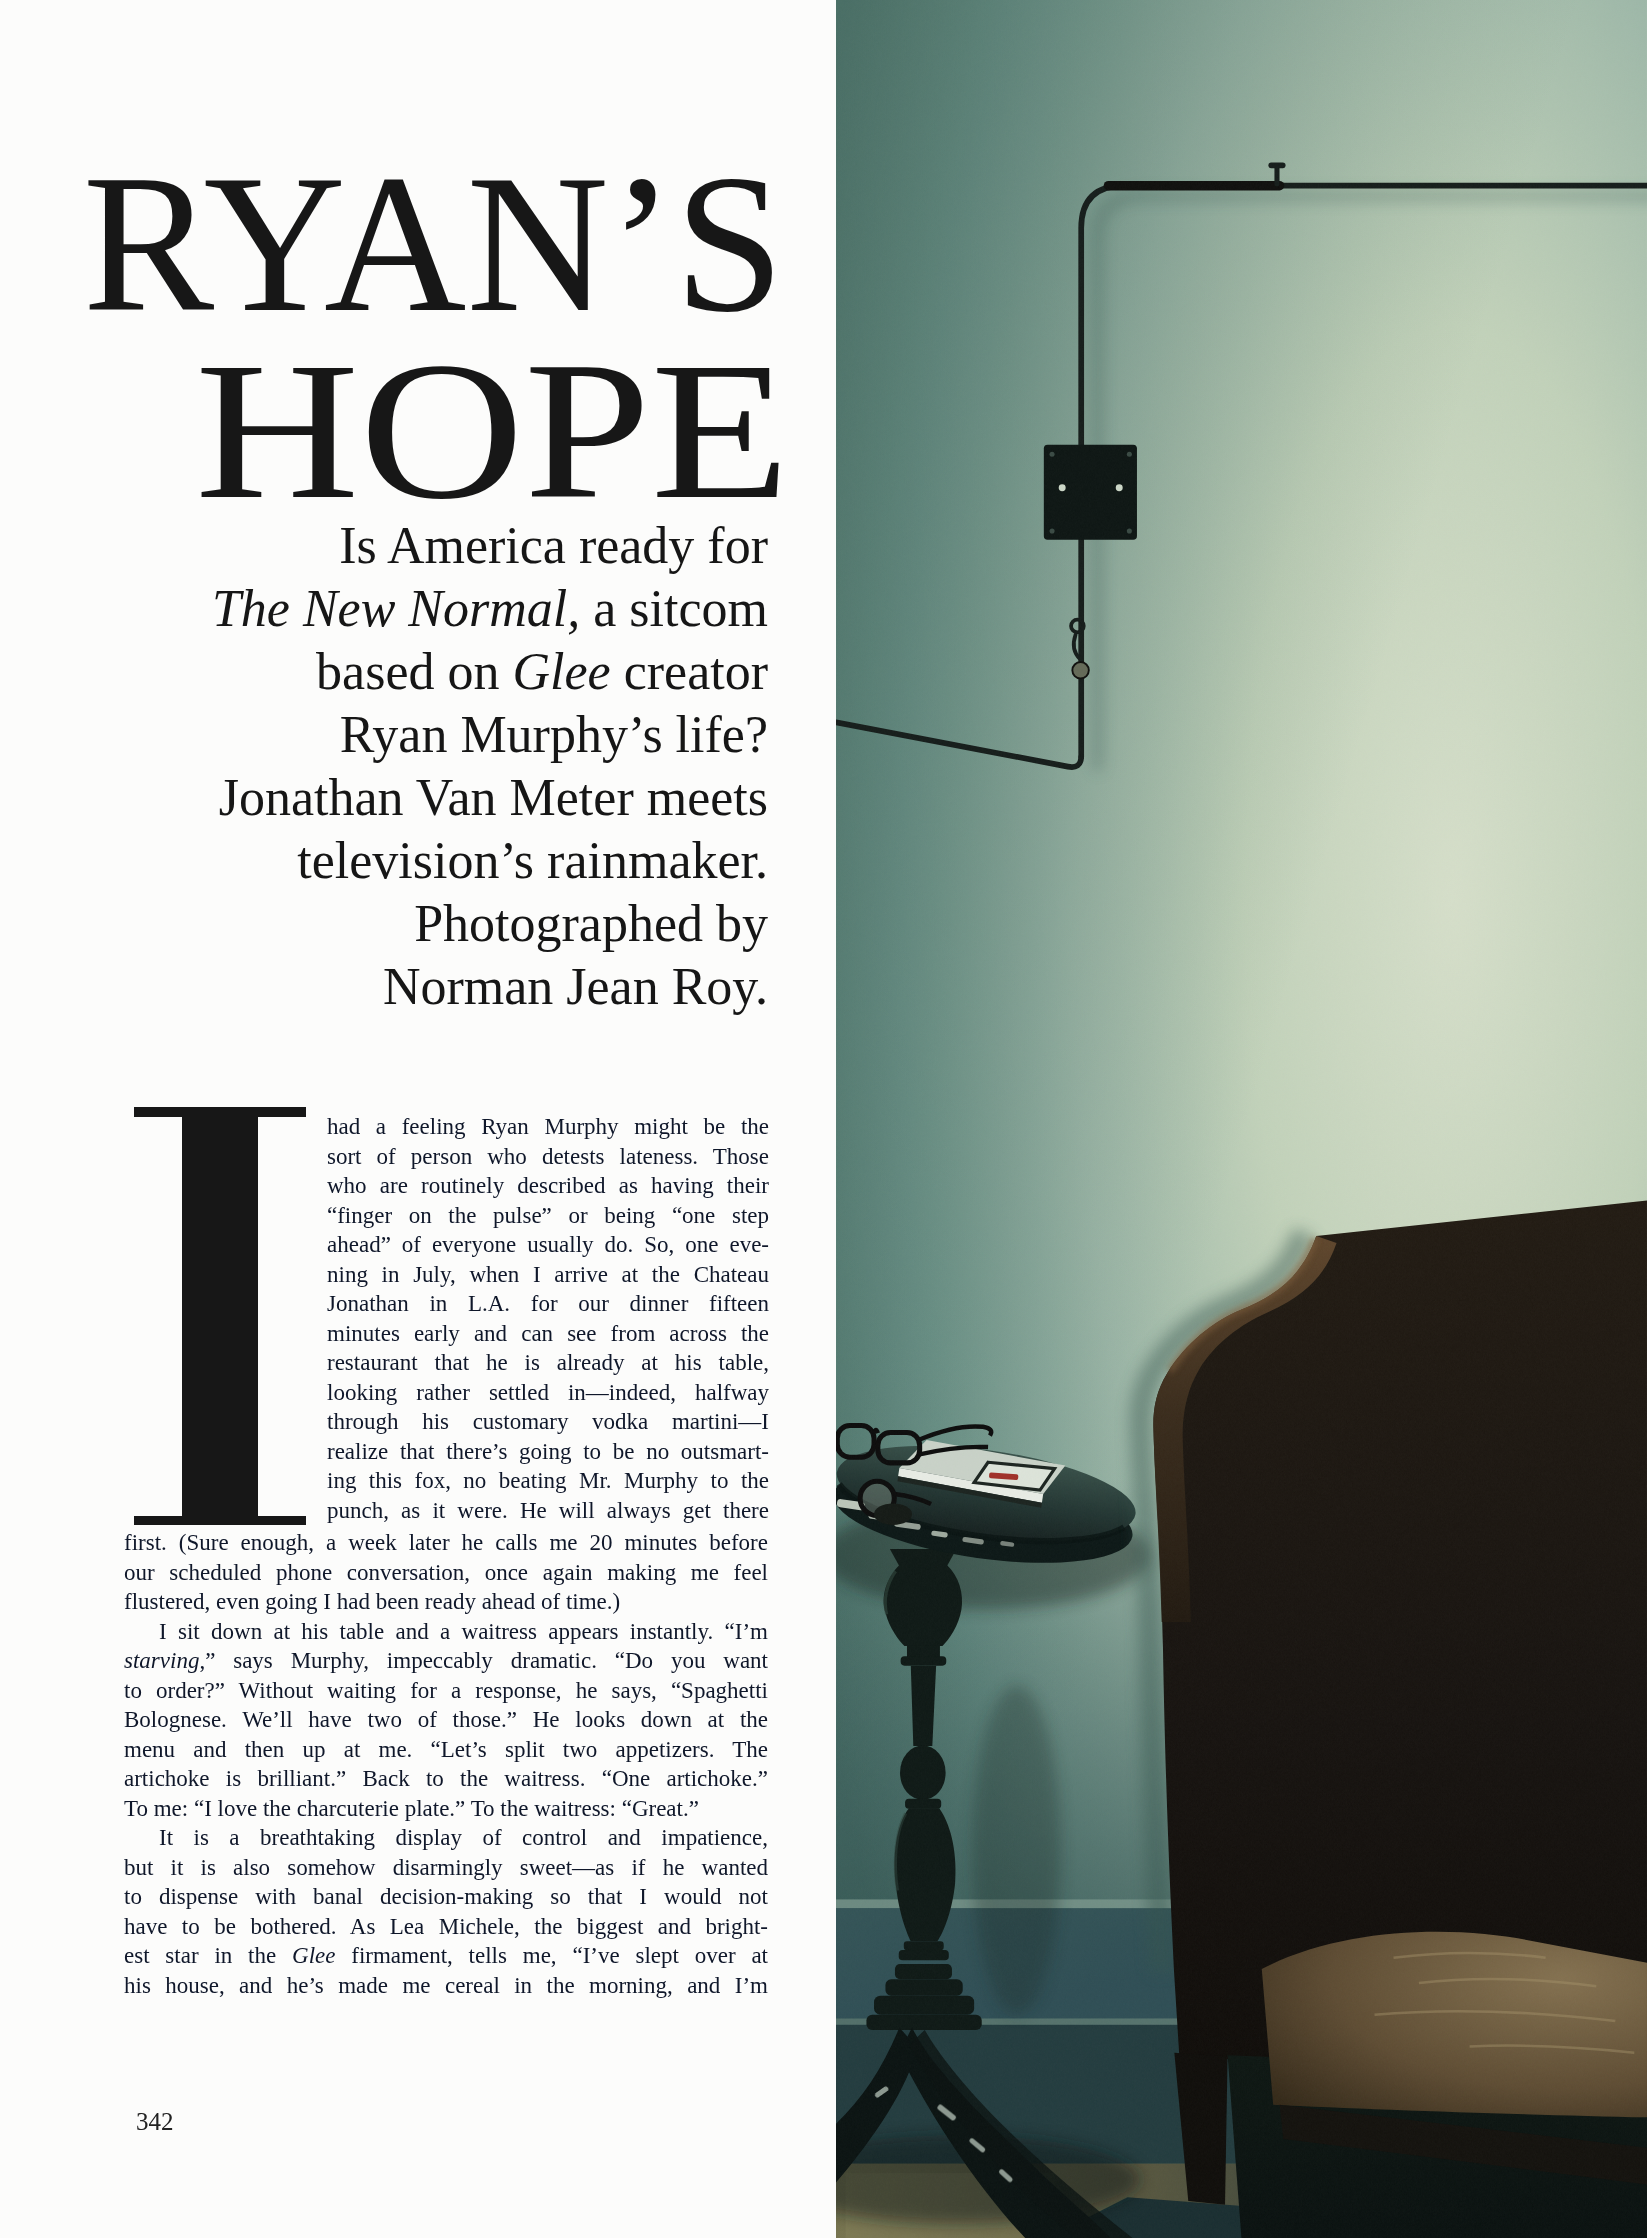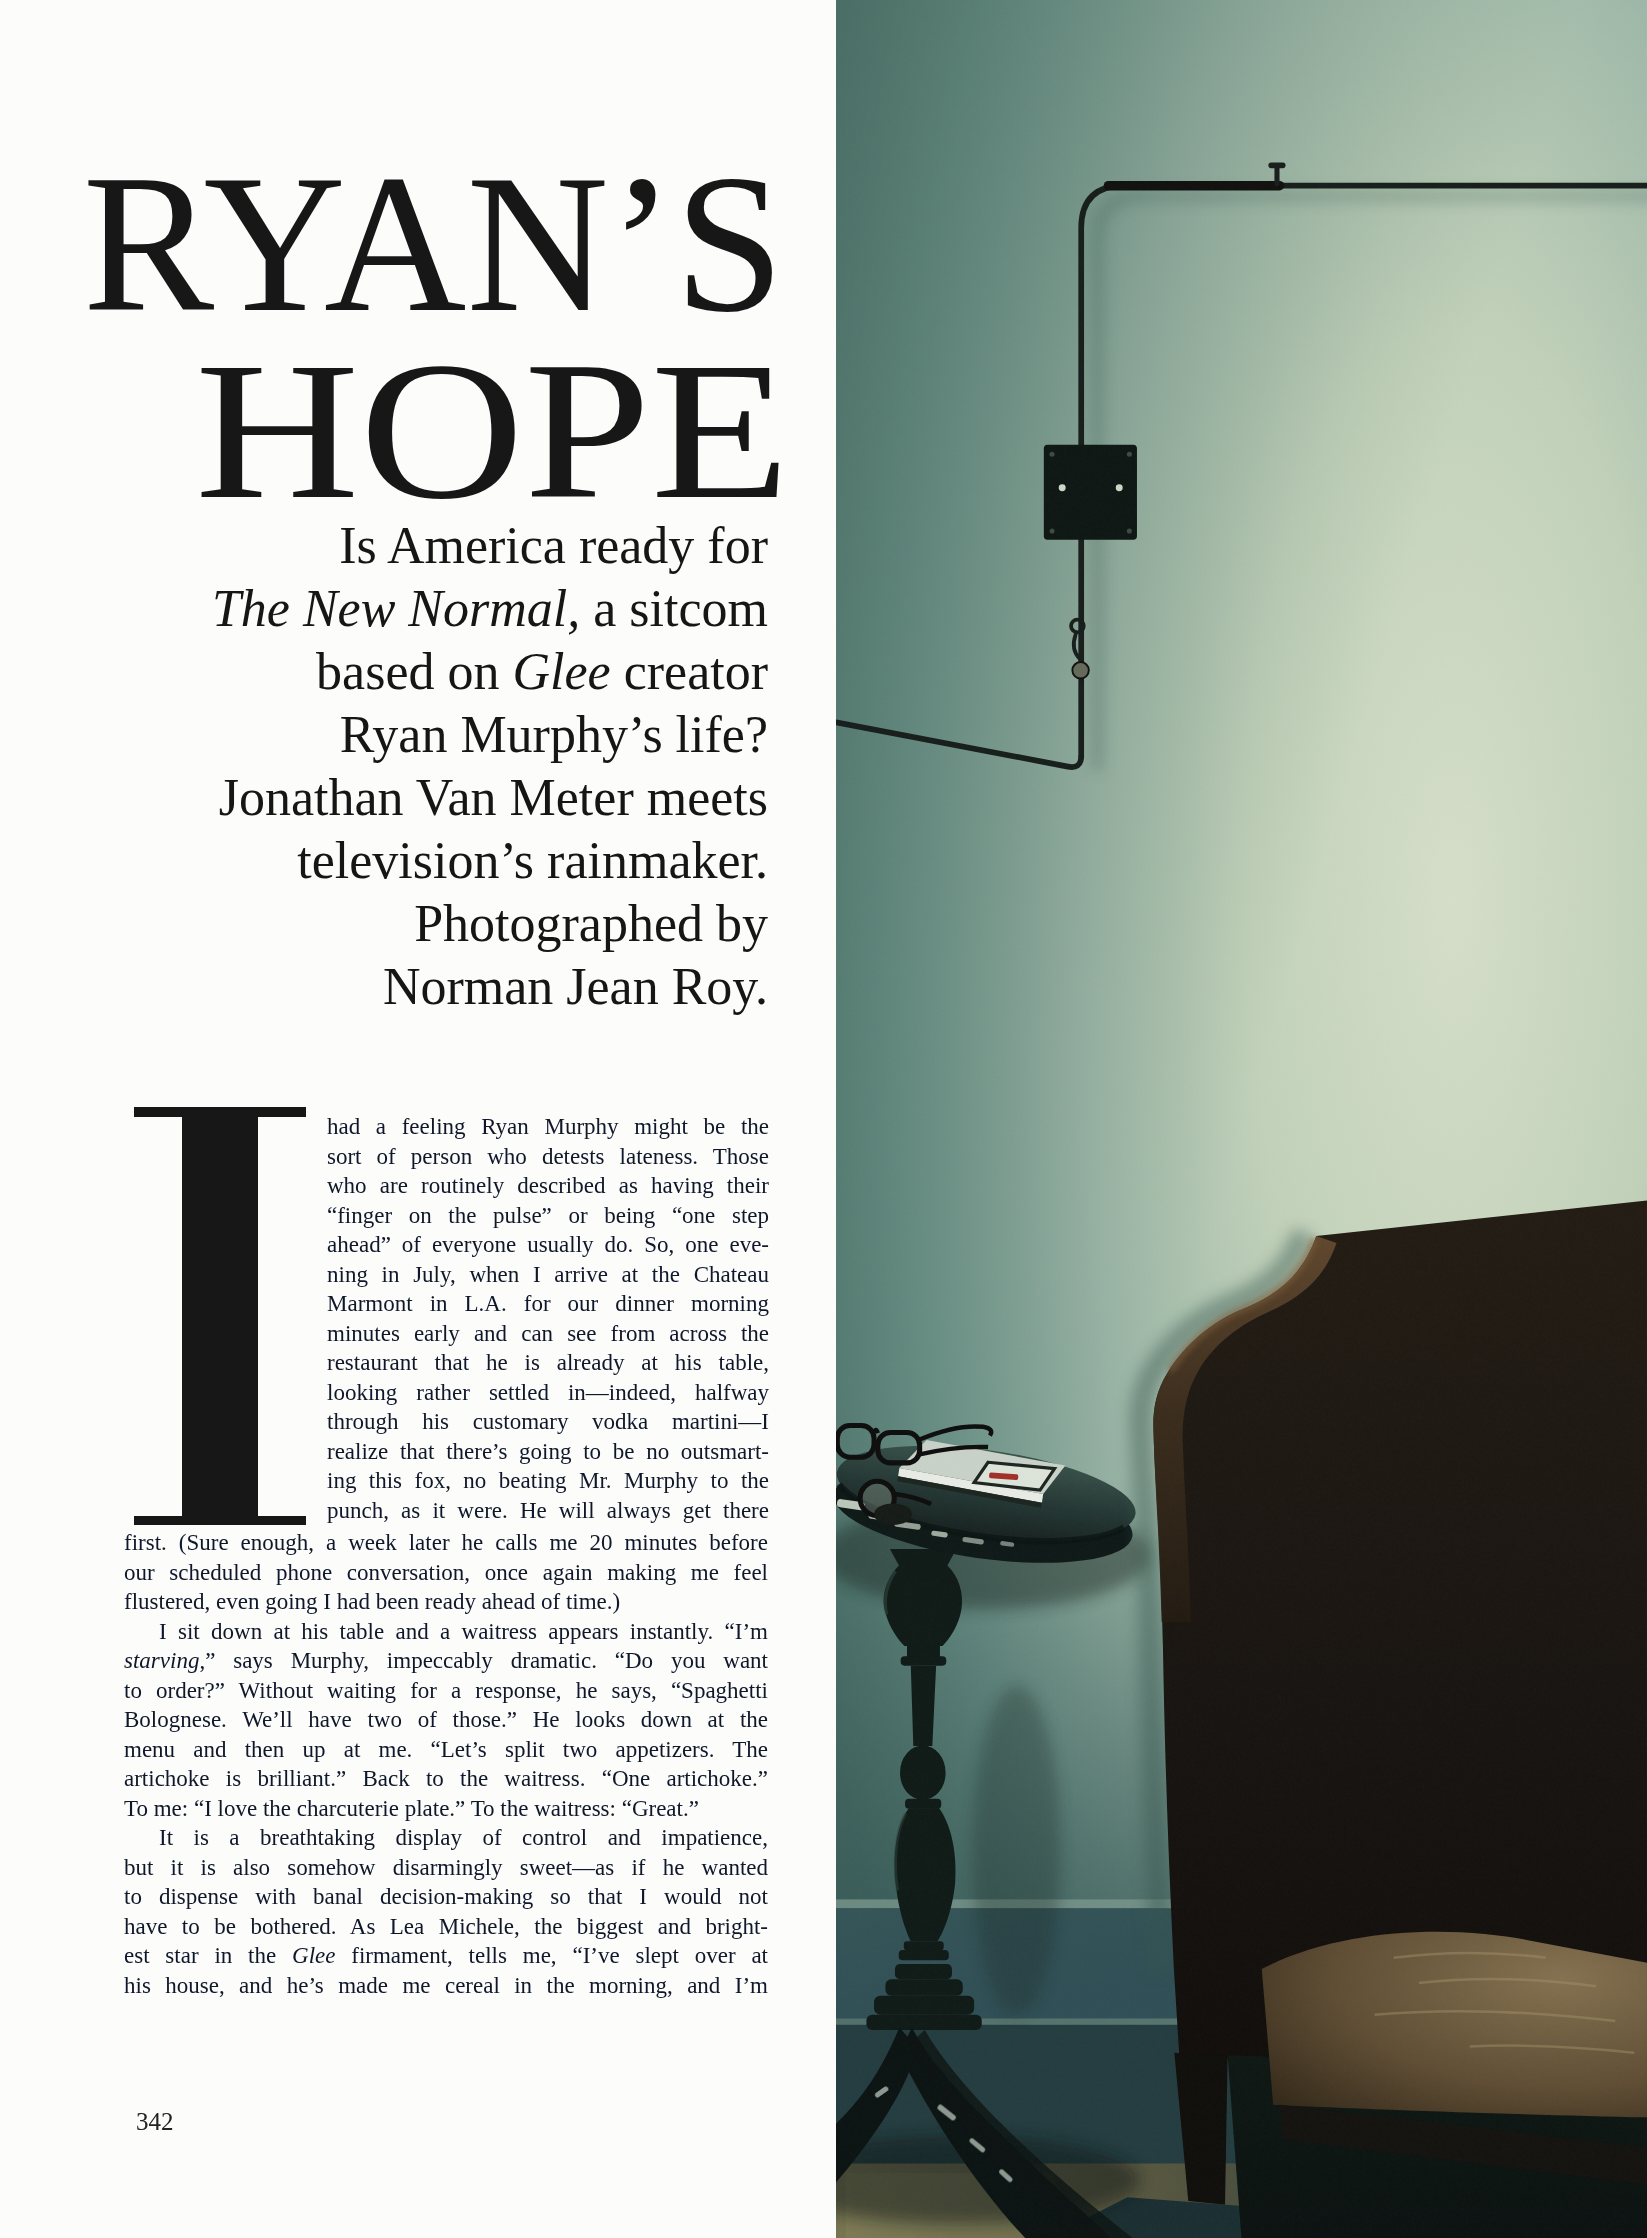--- a/index.html
+++ b/index.html
@@ -61,21 +61,21 @@
   <div class="bar b"></div>
 </div>
 
 <div class="bodycol col-beside">
     <div class="bl just"><span>had a feeling Ryan Murphy might be the</span></div>
     <div class="bl just"><span>sort of person who detests lateness. Those</span></div>
     <div class="bl just"><span>who are routinely described as having their</span></div>
     <div class="bl just"><span>“finger on the pulse” or being “one step</span></div>
     <div class="bl just"><span>ahead” of everyone usually do. So, one eve-</span></div>
     <div class="bl just"><span>ning in July, when I arrive at the Chateau</span></div>
-    <div class="bl just"><span>Marmont in L.A. for our dinner morning</span></div>
+    <div class="bl just"><span>Jonathan in L.A. for our dinner fifteen</span></div>
     <div class="bl just"><span>minutes early and can see from across the</span></div>
     <div class="bl just"><span>restaurant that he is already at his table,</span></div>
     <div class="bl just"><span>looking rather settled in—indeed, halfway</span></div>
     <div class="bl just"><span>through his customary vodka martini—I</span></div>
     <div class="bl just"><span>realize that there’s going to be no outsmart-</span></div>
     <div class="bl just"><span>ing this fox, no beating Mr. Murphy to the</span></div>
     <div class="bl just"><span>punch, as it were. He will always get there</span></div>
   </div>
 <div class="bodycol col-full">
     <div class="bl just"><span>first. (Sure enough, a week later he calls me 20 minutes before</span></div>

